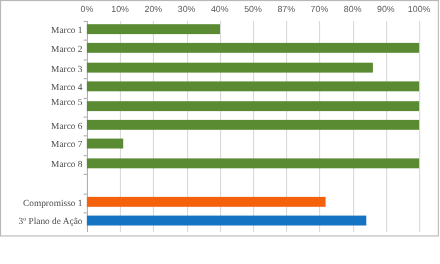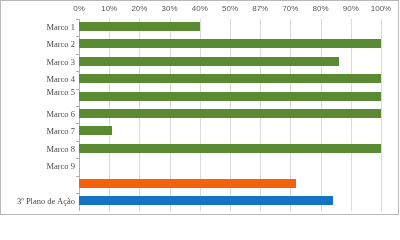--- a/index.html
+++ b/index.html
@@ -88,21 +88,21 @@
 
   <div id="y-axis-labels">
       <div class="y-cat-label" style="top: 0px;">Marco 1</div>
       <div class="y-cat-label" style="top: 17.4px;">Marco 2</div>
       <div class="y-cat-label" style="top: 34.8px;">Marco 3</div>
       <div class="y-cat-label" style="top: 41px; margin-top: 11px;">Marco 4</div>
       <div class="y-cat-label" style="top: 65px;">Marco 5</div>
       <div class="y-cat-label" style="top: 87px;">Marco 6</div>
       <div class="y-cat-label" style="top: 104.4px;">Marco 7</div>
       <div class="y-cat-label" style="top: 121.8px;">Marco 8</div>
-      <div class="y-cat-label" style="top: 139.2px;">Marco 9</div>
+      <div class="y-cat-label" style="top: 156.6px;">Compromisso 1</div>
       <div class="y-cat-label" style="top: 174px;">3º Plano de Ação</div>
     </div>
 
   <div id="plot-area">
     <div id="gridlines">
         <div class="gridline" style="left: 30px;"></div>
         <div class="gridline" style="left: 60px;"></div>
         <div class="gridline" style="left: 91px;"></div>
         <div class="gridline" style="left: 121px;"></div>
         <div class="gridline" style="left: 151px;"></div>

